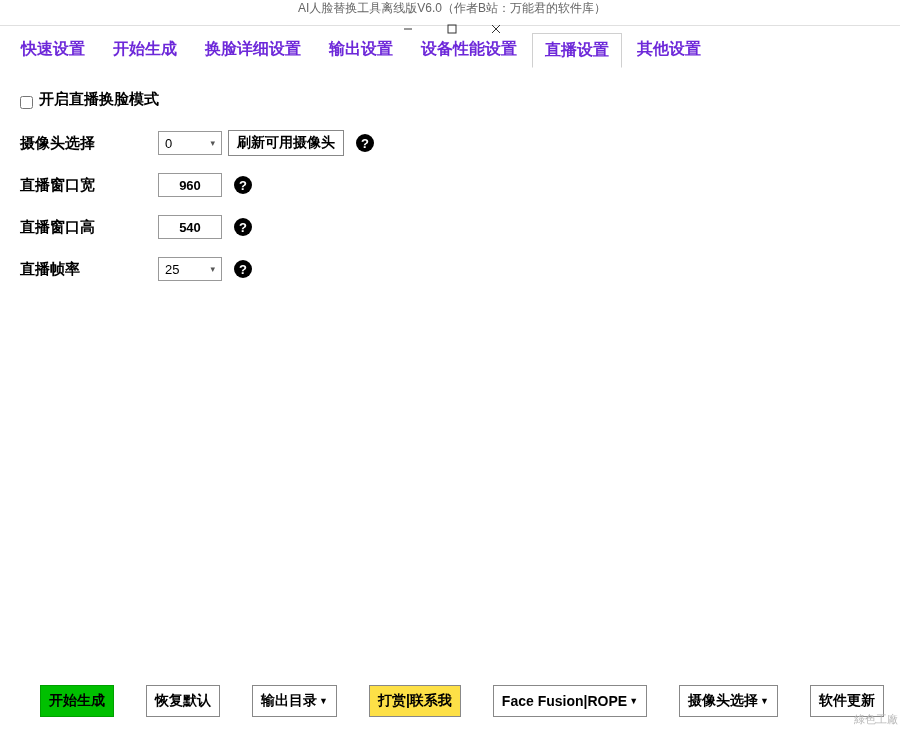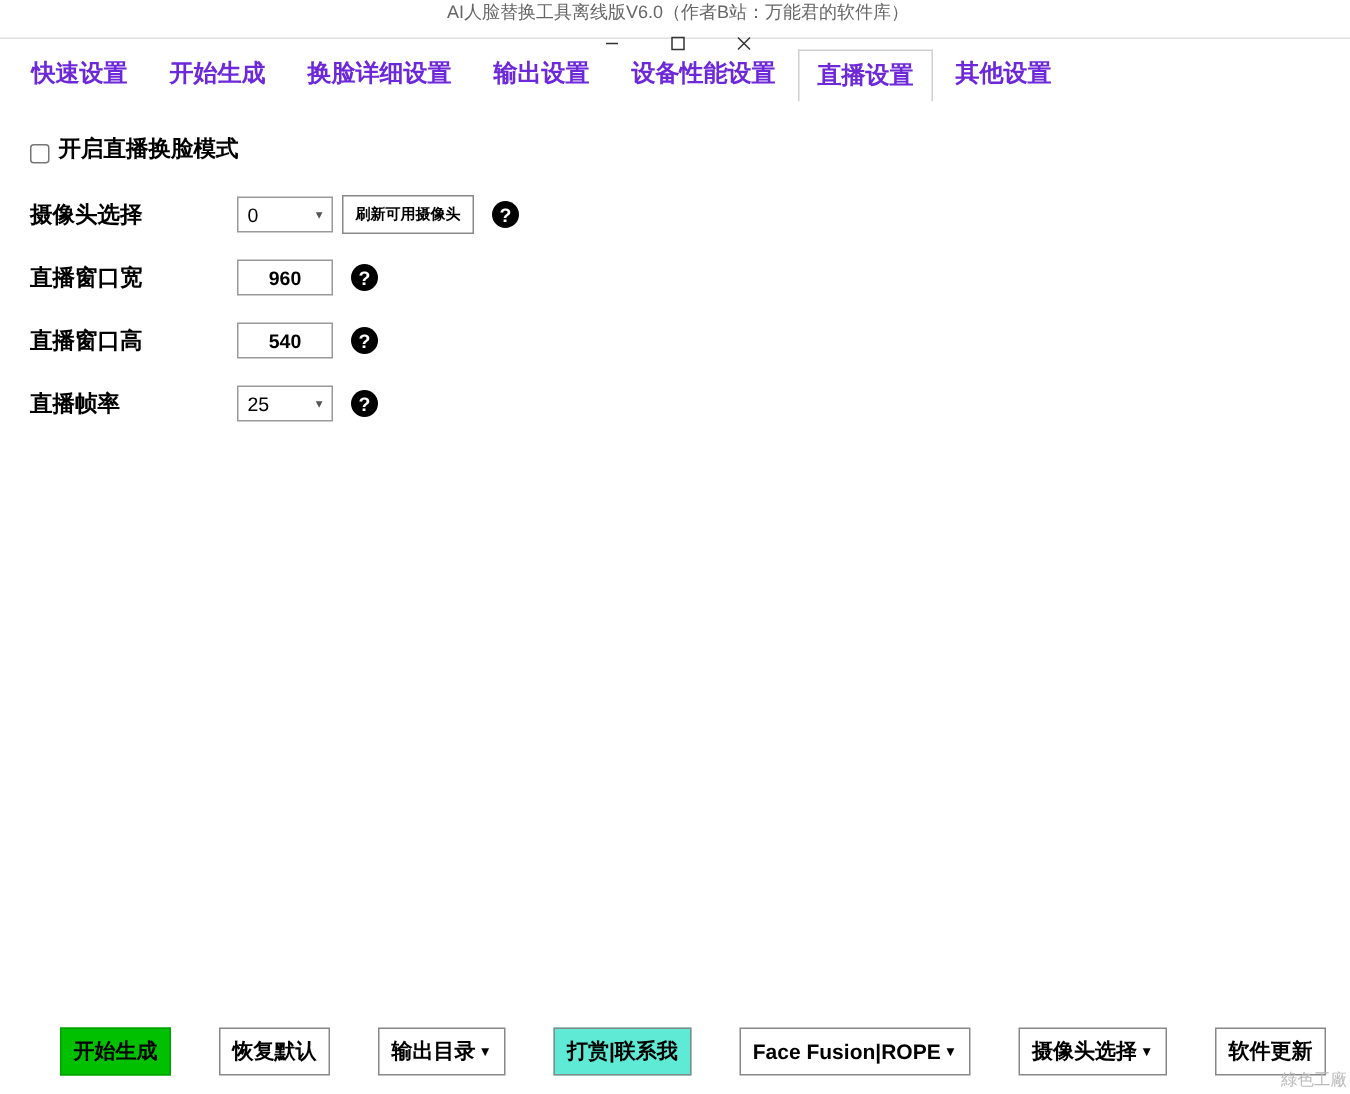--- a/index.html
+++ b/index.html
@@ -118,21 +118,21 @@
     }
     .text-input {
       width: 64px;
       text-align: center;
       font-weight: bold;
     }
     .refresh-btn {
       height: 26px;
       border: 1px solid #888;
       background: #fff;
-      font-size: 10px;
+      font-size: 14px;
       font-weight: bold;
       padding: 0 8px;
       margin-left: 6px;
       font-family: Liberation Serif, serif;
       cursor: pointer;
     }
     .help-icon {
       width: 18px;
       height: 18px;
       border-radius: 50%;
@@ -167,21 +167,21 @@
       font-family: inherit;
       cursor: pointer;
       white-space: nowrap;
       background: #fff;
     }
     .footer-btn.green {
       background: #00c000;
       border-color: #00a000;
     }
     .footer-btn.pink {
-      background: #5eead4;
+      background: #fde047;
     }
     .dd-caret {
       font-size: 9px;
       margin-left: 2px;
     }
     .watermark {
       position: absolute;
       right: 2px;
       bottom: 2px;
       font-size: 11px;

